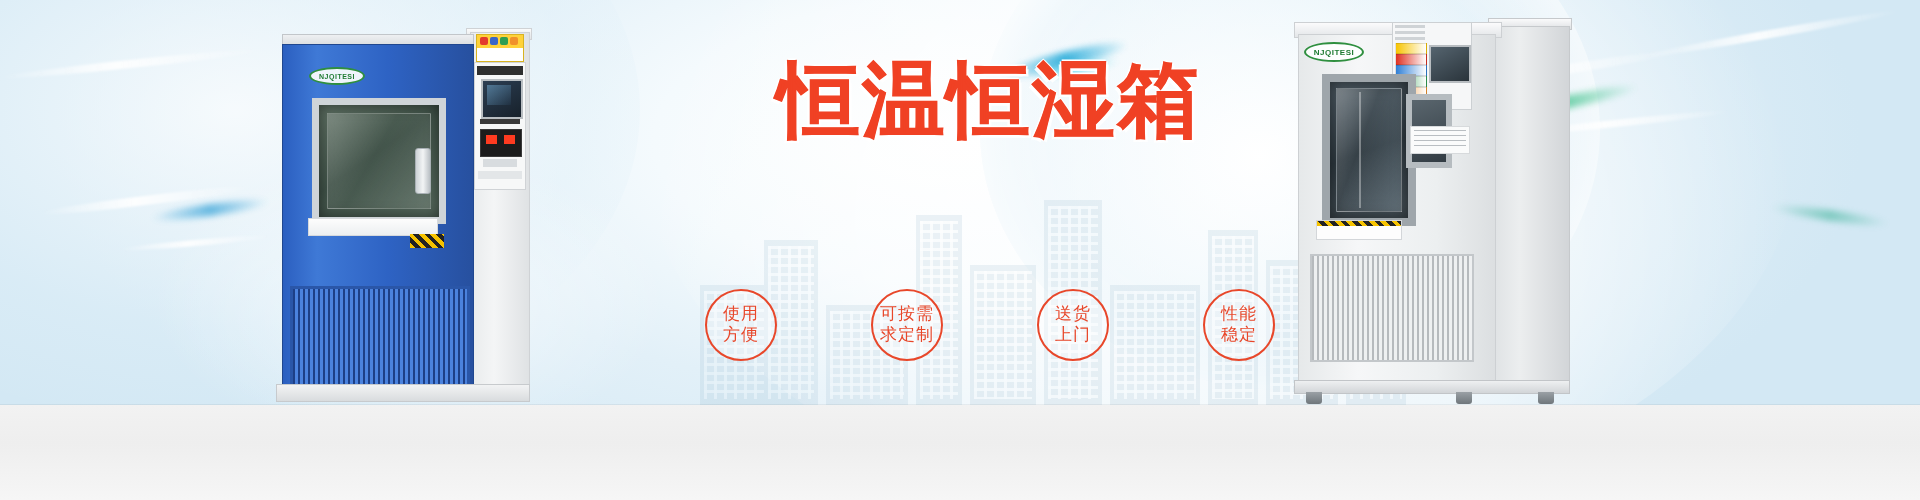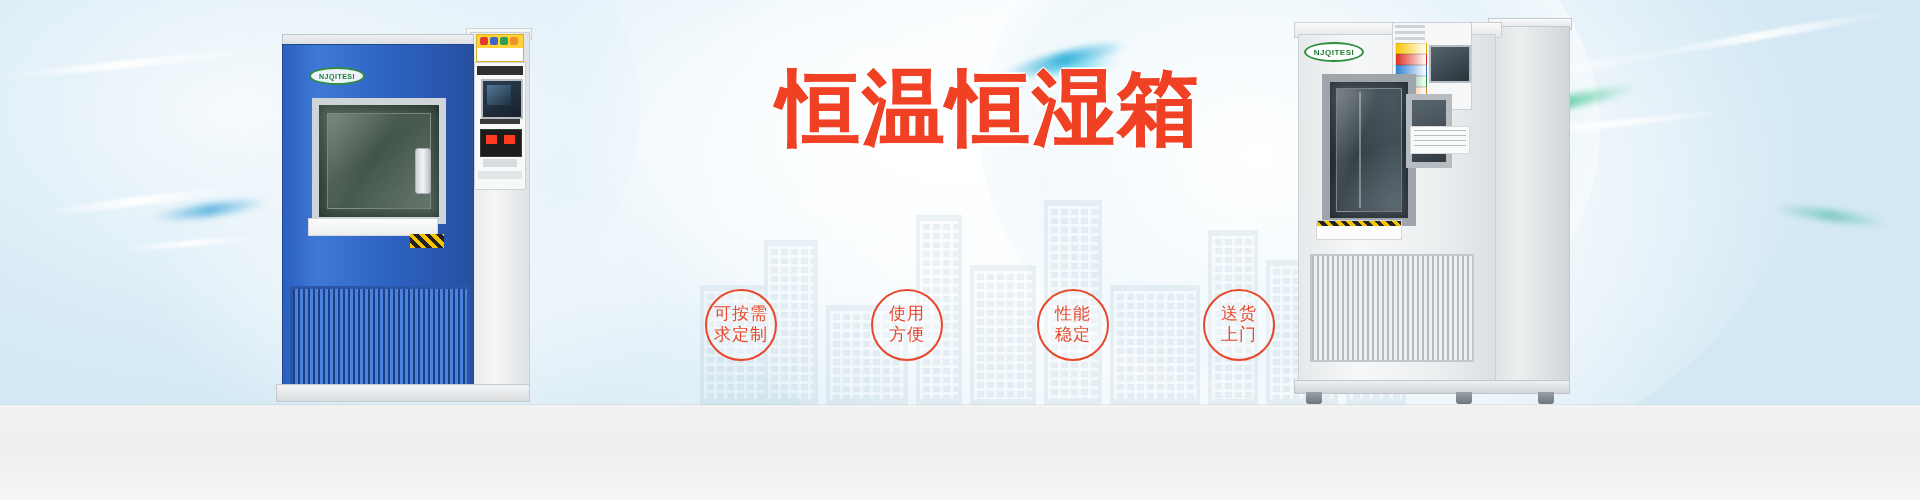--- a/index.html
+++ b/index.html
@@ -61,21 +61,21 @@
 
   
   .copy{position:absolute;left:700px;top:52px;width:580px;text-align:center;}
   .tagline{
     font-size:30px;letter-spacing:7px;color:#4a4a4a;font-weight:400;
     line-height:1;white-space:nowrap;
     text-shadow:0 1px 0 rgba(255,255,255,.85);
   }
   .tagline .gap{display:inline-block;width:16px;}
   .headline{
-    margin-top:14px;
+    margin-top:6px;
     font-size:82px;line-height:1.02;font-weight:700;letter-spacing:3px;
     color:#f04124;white-space:nowrap;
     text-shadow:
       2px 0 0 #fff, -2px 0 0 #fff, 0 2px 0 #fff, 0 -2px 0 #fff,
       3px 3px 0 rgba(255,255,255,.9), -3px 3px 0 rgba(255,255,255,.9);
     -webkit-text-stroke:1px #f04124;
   }
   .subbar{
     margin:10px auto 0;display:inline-block;
     background:linear-gradient(90deg,#1f72b8 0%,#2f8ccb 55%,#59a7d8 100%);
@@ -328,31 +328,31 @@
     <div class="pr-foot f2"></div>
     <div class="pr-foot f3"></div>
   </div>
 
   <div class="copy">
     <div class="headline">恒温恒湿箱</div>
   </div>
 
   <div class="features" id="features">
       <div class="feat">
+        <span>使用</span>
+        <span>方便</span>
+      </div>
+      <div class="feat">
         <span>可按需</span>
         <span>求定制</span>
       </div>
       <div class="feat">
-        <span>使用</span>
-        <span>方便</span>
+        <span>送货</span>
+        <span>上门</span>
       </div>
       <div class="feat">
         <span>性能</span>
         <span>稳定</span>
       </div>
-      <div class="feat">
-        <span>送货</span>
-        <span>上门</span>
-      </div>
     </div>
 
 
 </div>
 
 </body></html>

